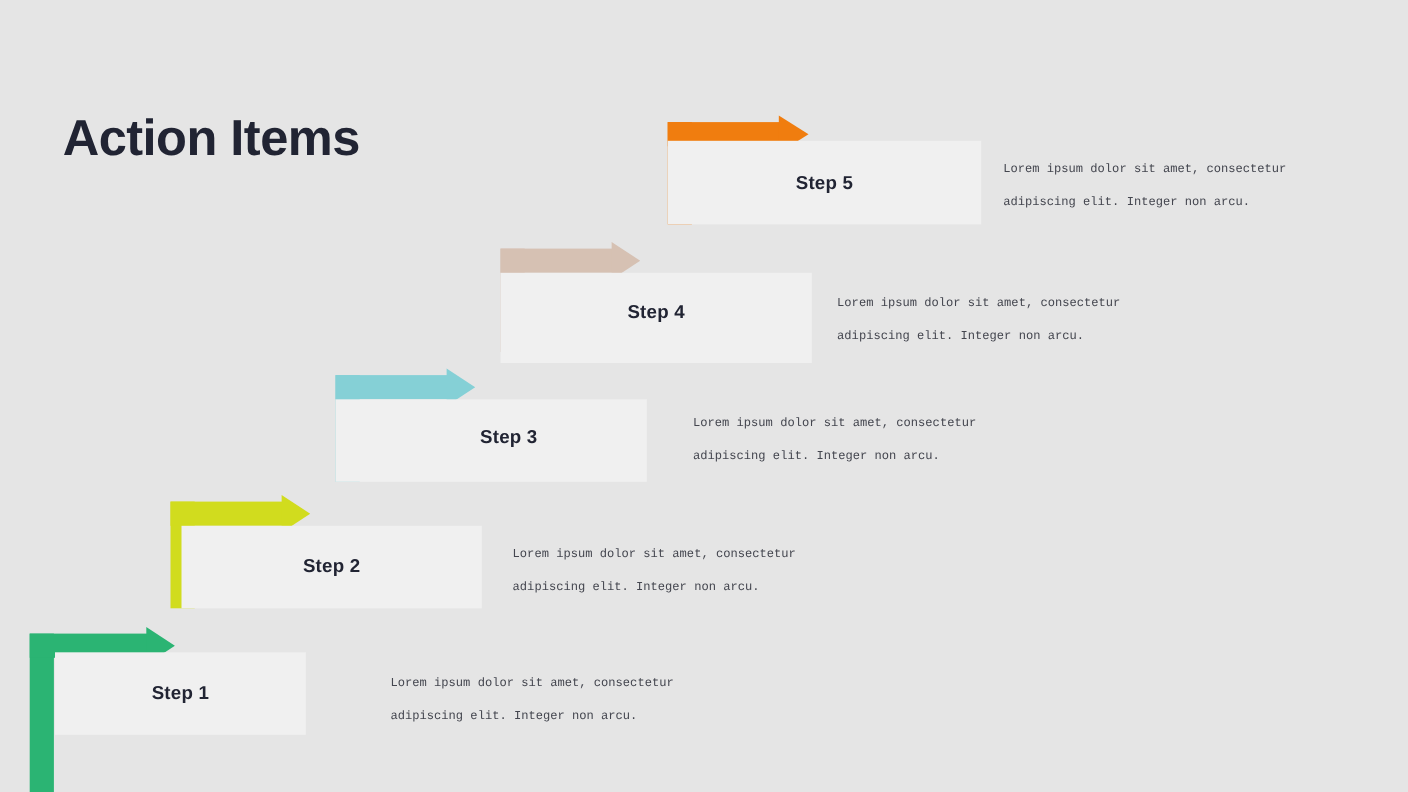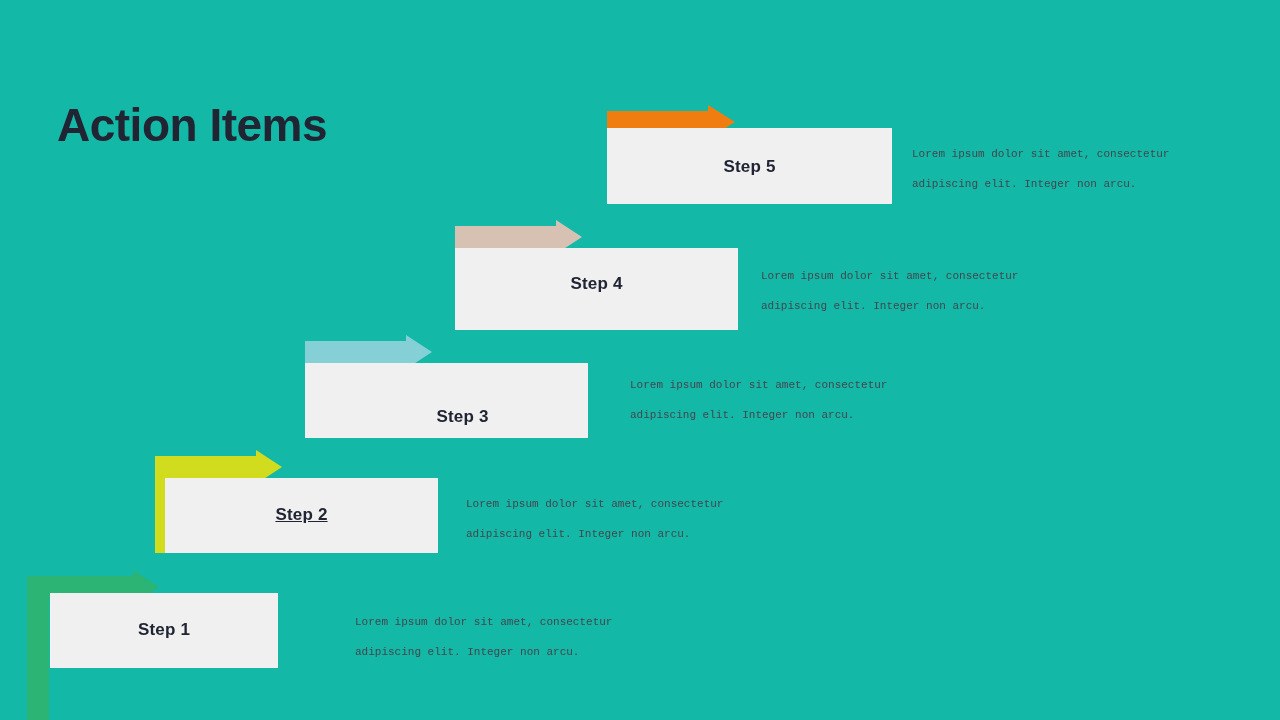--- a/index.html
+++ b/index.html
@@ -5,21 +5,21 @@
 <style>
   html, body {
     margin: 0;
     padding: 0;
     background: #ffffff;
   }
   #slide {
     position: relative;
     width: 1280px;
     height: 720px;
-    background: #14b8a6;
+    background: #e5e5e5;
     overflow: hidden;
     font-family: "Liberation Sans", sans-serif;
     -webkit-font-smoothing: antialiased;
   }
 
   
   #page-title {
     position: absolute;
     left: 57px;
     top: 98px;
@@ -106,34 +106,34 @@
       <span>Lorem ipsum dolor sit amet, consectetur</span>
       <span>adipiscing elit. Integer non arcu.</span>
     </div>
   </div>
 
   <div class="step-row">
     <div class="arrow-stem" style="left:155px; top:456px; width:22px; height:97px; background:#d1dc1e;"></div>
     <div class="arrow-shaft" style="left:155px; top:456px; width:106px; height:22px; background:#d1dc1e;"></div>
     <div class="arrow-head" style="left:256px; top:450px; border-width:17px 0 17px 26px; border-left-color:#d1dc1e;"></div>
     <div class="step-box" style="left:165px; top:478px; width:273px; height:75px;">
-      <div class="step-label" style="top:27px;text-decoration:underline;">Step 2</div>
+      <div class="step-label" style="top:27px;">Step 2</div>
     </div>
     <div class="step-desc" style="left:466px; top:489px;">
       <span>Lorem ipsum dolor sit amet, consectetur</span>
       <span>adipiscing elit. Integer non arcu.</span>
     </div>
   </div>
 
   <div class="step-row">
     <div class="arrow-stem" style="left:305px; top:341px; width:22px; height:97px; background:#85d0d6;"></div>
     <div class="arrow-shaft" style="left:305px; top:341px; width:106px; height:22px; background:#85d0d6;"></div>
     <div class="arrow-head" style="left:406px; top:335px; border-width:17px 0 17px 26px; border-left-color:#85d0d6;"></div>
     <div class="step-box" style="left:305px; top:363px; width:283px; height:75px;">
-      <div class="step-label" style="top:44px;padding-left:32px;">Step 3</div>
+      <div class="step-label" style="top:25px;padding-left:32px;">Step 3</div>
     </div>
     <div class="step-desc" style="left:630px; top:370px;">
       <span>Lorem ipsum dolor sit amet, consectetur</span>
       <span>adipiscing elit. Integer non arcu.</span>
     </div>
   </div>
 
   <div class="step-row">
     <div class="arrow-stem" style="left:455px; top:226px; width:22px; height:94px; background:#d6c1b3;"></div>
     <div class="arrow-shaft" style="left:455px; top:226px; width:106px; height:22px; background:#d6c1b3;"></div>

